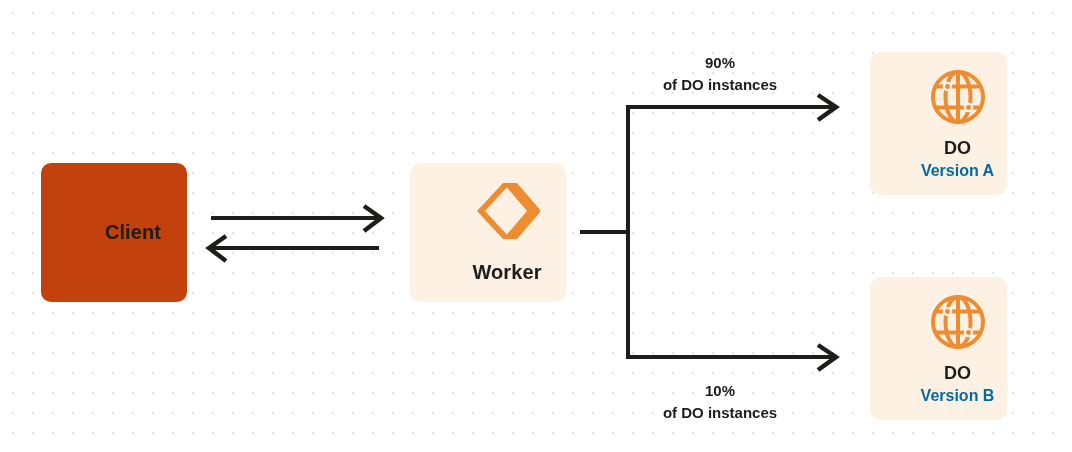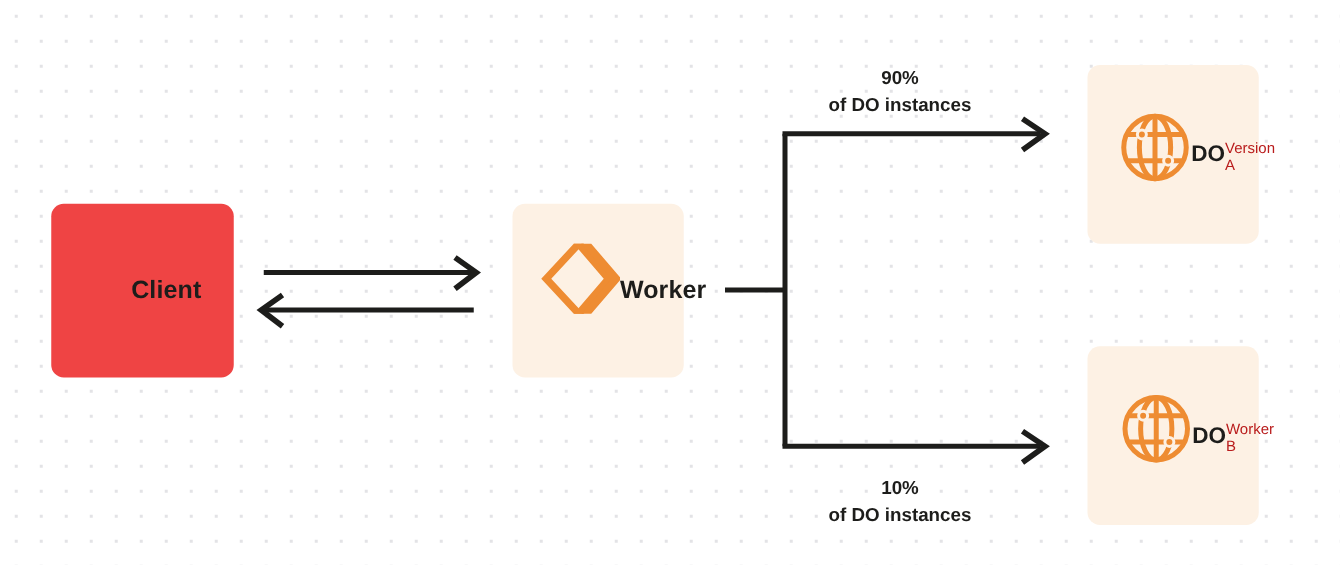--- a/index.html
+++ b/index.html
@@ -19,36 +19,36 @@
   #canvas {
     position: relative;
     width: 1072px;
     height: 452px;
   }
   .node {
     position: absolute;
     box-sizing: border-box;
     border-radius: 10px;
     display: flex;
-    flex-direction: row;
+    flex-direction: column;
     align-items: center;
     justify-content: center;
     padding-left: 38px;
   }
   .node-client {
     left: 41px;
     top: 163px;
     width: 146px;
     height: 139px;
-    background: #ef4444;
+    background: #c2410c;
   }
   .node-worker {
     left: 410px;
     top: 163px;
-    width: 137px;
+    width: 156px;
     height: 139px;
     background: #fdf1e4;
   }
   .node-do-a {
     left: 870px;
     top: 52px;
     width: 137px;
     height: 143px;
     background: #fdf1e4;
   }
@@ -64,23 +64,23 @@
     font-weight: bold;
     color: #1d1d1b;
     letter-spacing: 0.1px;
   }
   .node-title-sm {
     font-size: 18px;
     font-weight: bold;
     color: #1d1d1b;
   }
   .node-sub {
-    font-size: 12px;
-    font-weight: normal;
-    color: #b91c1c;
+    font-size: 16px;
+    font-weight: bold;
+    color: #0369a1;
     margin-top: 3px;
   }
   .node-icon {
     display: block;
     line-height: 0;
   }
   .worker-icon { margin-bottom: 20px; }
   .do-icon { margin-bottom: 12px; }
 
   .edge-label {
@@ -202,21 +202,21 @@
           <ellipse cx="29" cy="29" rx="12.5" ry="25"></ellipse>
           <line x1="29" y1="4" x2="29" y2="54"></line>
           <line x1="6.5" y1="18.5" x2="51.5" y2="18.5"></line>
           <line x1="6.5" y1="39.5" x2="51.5" y2="39.5"></line>
         </g>
         <circle cx="18.5" cy="18.5" r="3.6" fill="#ee8c32" stroke="#fdf1e4" stroke-width="2.4"></circle>
         <circle cx="39.5" cy="39.5" r="3.6" fill="#ee8c32" stroke="#fdf1e4" stroke-width="2.4"></circle>
       </svg>
     </span>
     <span class="node-title-sm">DO</span>
-    <span class="node-sub">Worker B</span>
+    <span class="node-sub">Version B</span>
   </div>
 
   <div class="edge-label label-top">
     <div>90%</div>
     <div>of DO instances</div>
   </div>
 
   <div class="edge-label label-bottom">
     <div>10%</div>
     <div>of DO instances</div>

